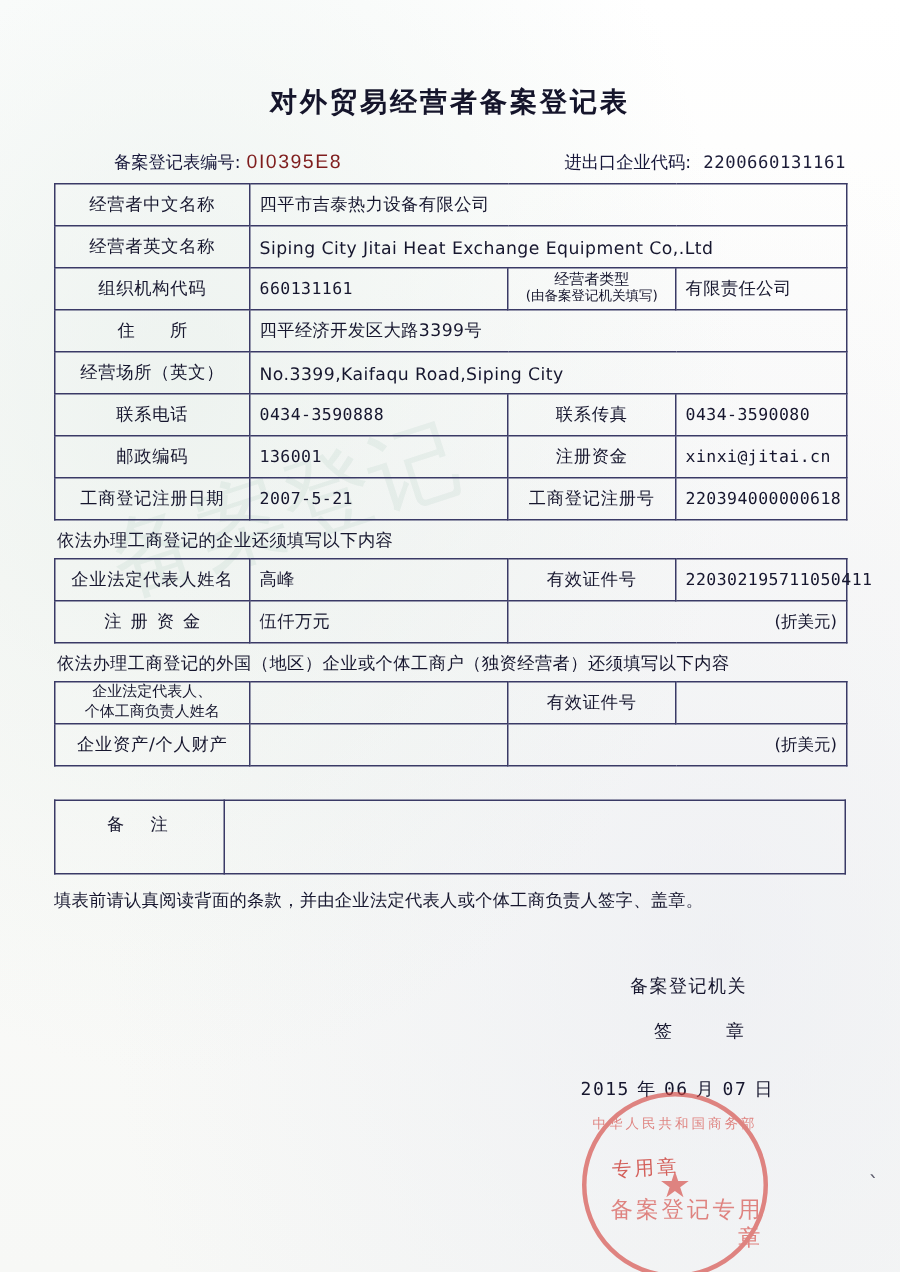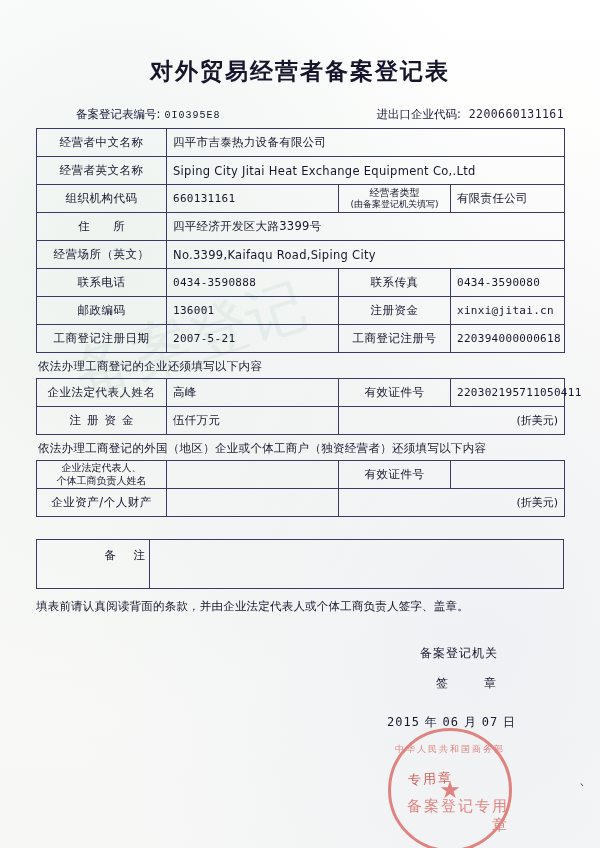--- a/index.html
+++ b/index.html
@@ -37,40 +37,40 @@
   .content {
     position: relative;
     z-index: 2;
     padding: 0 36px;
   }
 
   .doc-title {
     text-align: center;
     font-family: Liberation Mono, monospace;
     font-weight: bold;
-    font-size: 23px;
+    font-size: 18px;
     letter-spacing: 2px;
     color: #15152b;
     padding-top: 56px;
     padding-bottom: 4px;
   }
 
   .subline {
     display: flex;
     align-items: baseline;
     font-size: 11.5px;
     padding-top: 16px;
     padding-bottom: 6px;
     margin-left: 40px;
   }
   .subline .left-label { color: #17173a; }
   .subline .reg-no {
-    color: #0f172a;
-    font-family: Liberation Mono, monospace;
-    font-size: 10px;
+    color: #7f1d1d;
+    font-family: Liberation Sans, sans-serif;
+    font-size: 13px;
     letter-spacing: 1px;
     margin-left: 4px;
   }
   .subline .spacer { flex: 1; }
   .subline .right-label { color: #17173a; }
   .subline .right-value {
     margin-left: 8px;
     font-family: "DejaVu Sans Mono", "Liberation Mono", monospace;
     font-size: 11.5px;
     color: #1c1c38;
@@ -139,38 +139,38 @@
     margin-top: 22px;
   }
   .remark-table td {
     border: 1px solid #3a3a66;
     vertical-align: top;
     font-size: 11.5px;
     color: #16162e;
   }
   .remark-label {
     width: 110px;
-    text-align: right;
+    text-align: center;
     padding-top: 8px;
     letter-spacing: 3px;
   }
   .remark-body {
     height: 46px;
   }
 
   .footnote {
     font-size: 11.5px;
     padding-top: 10px;
     letter-spacing: 0.2px;
     color: #16162e;
   }
 
   .signature-block {
     position: relative;
-    margin-top: 24px;
+    margin-top: 34px;
     height: 110px;
   }
   .sig-lines {
     position: absolute;
     right: 56px;
     top: 0;
     text-align: left;
     font-size: 12px;
     line-height: 30px;
     color: #16162e;

